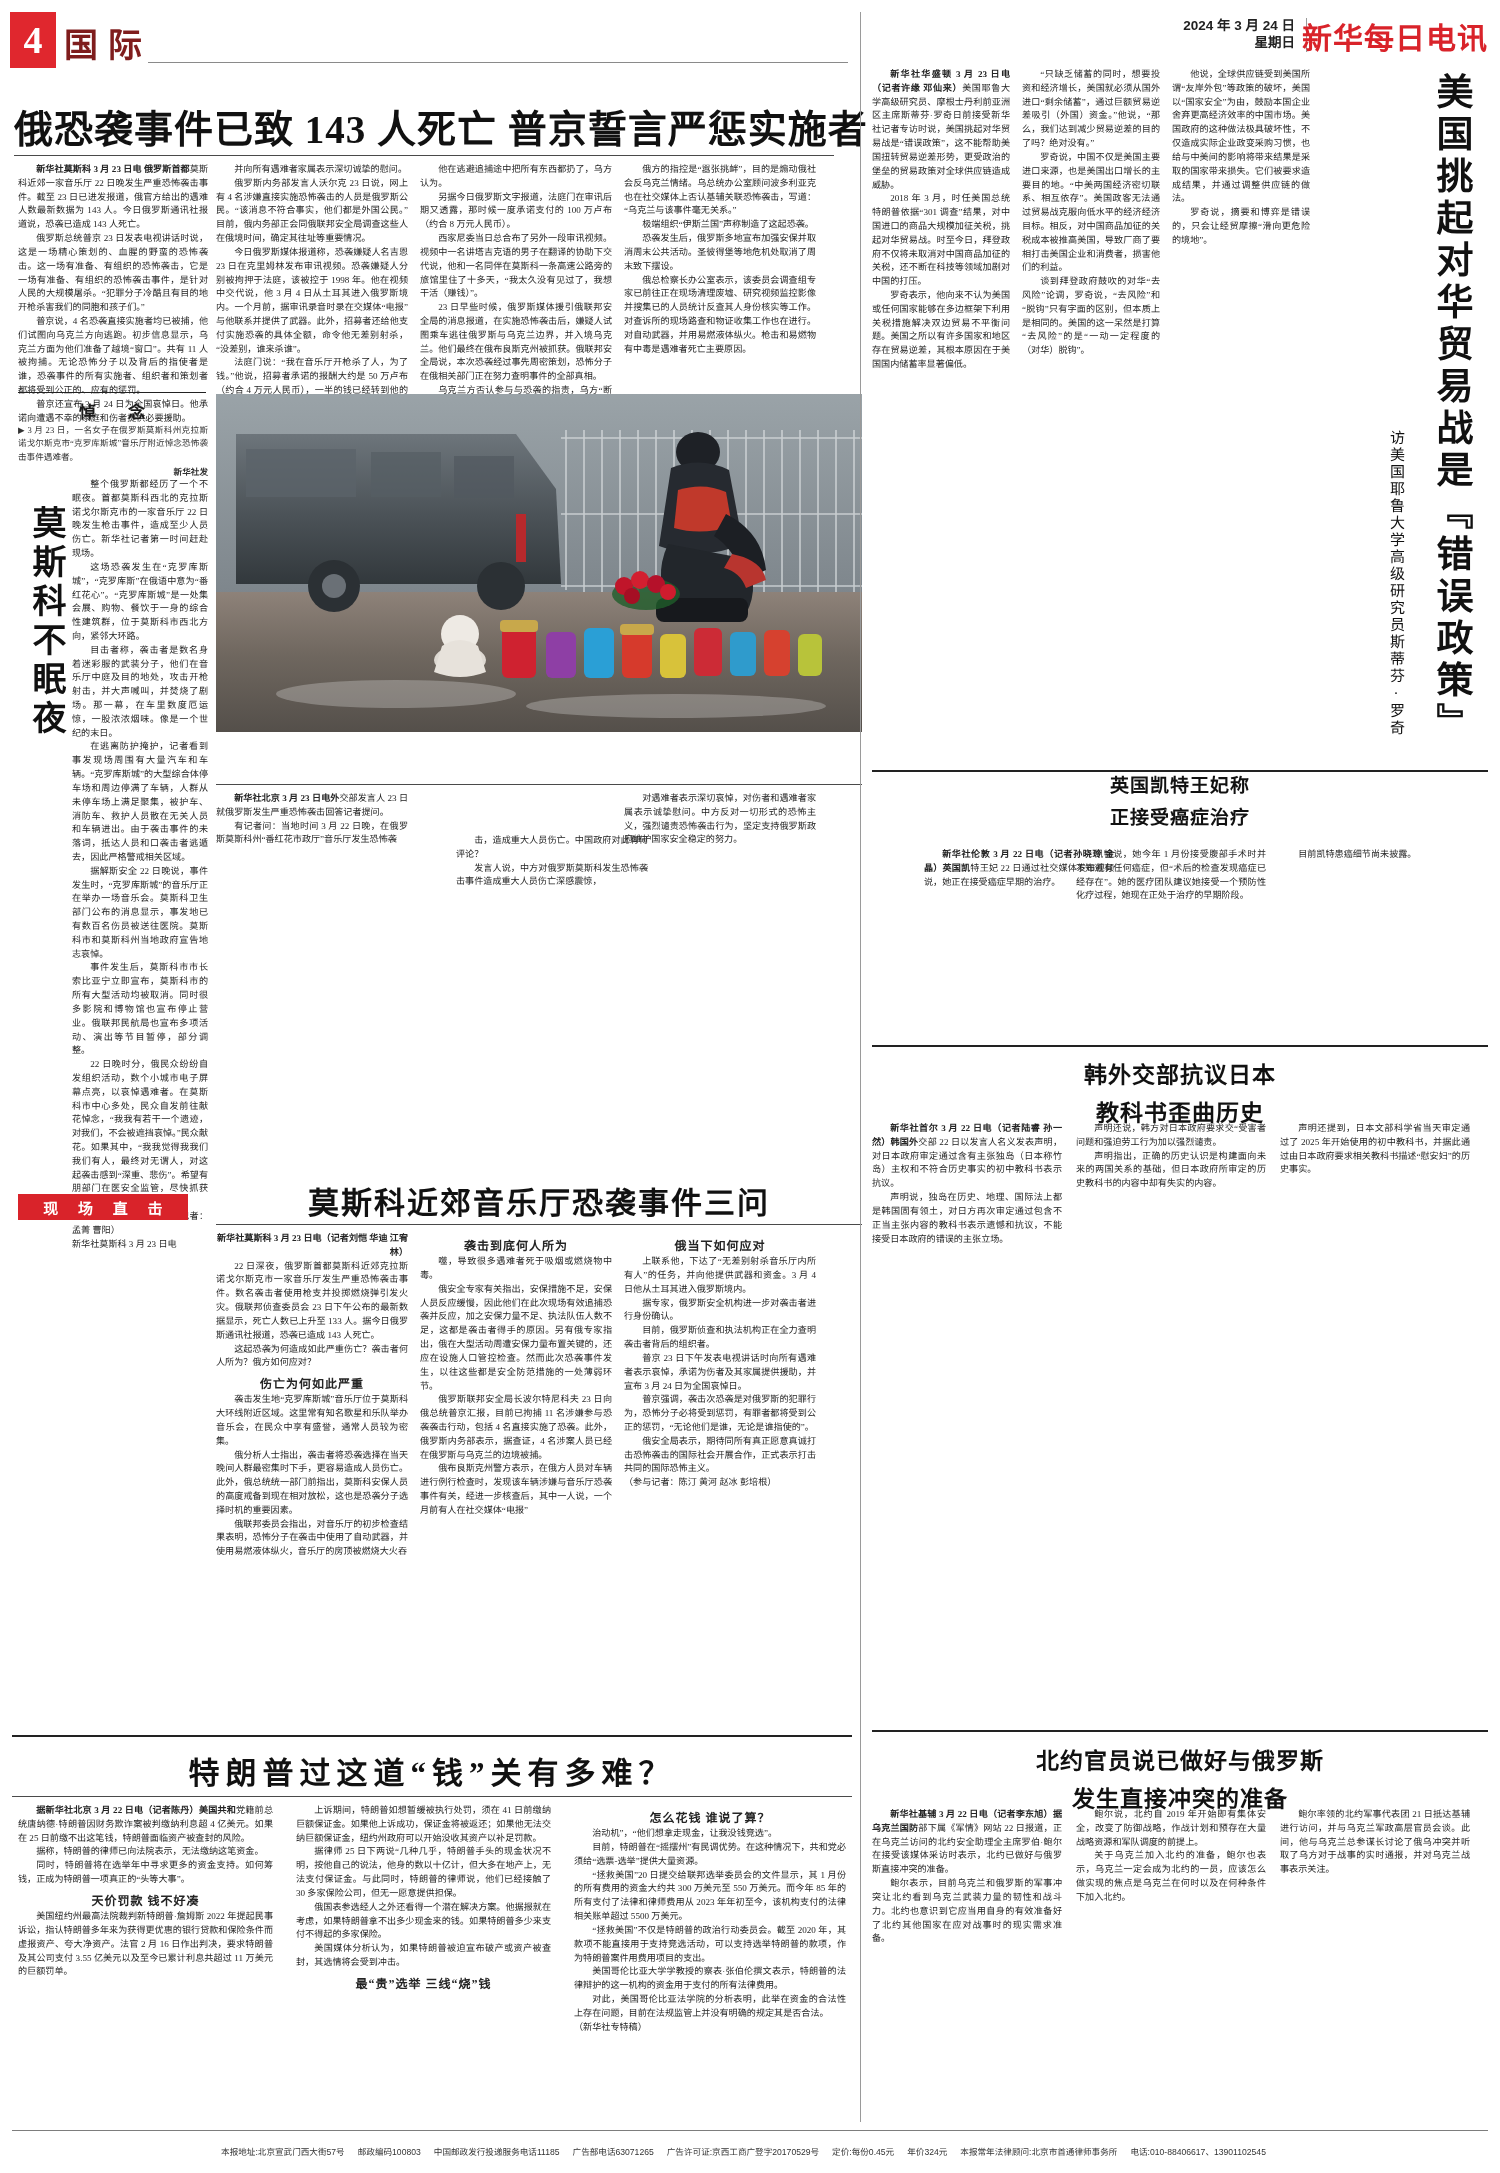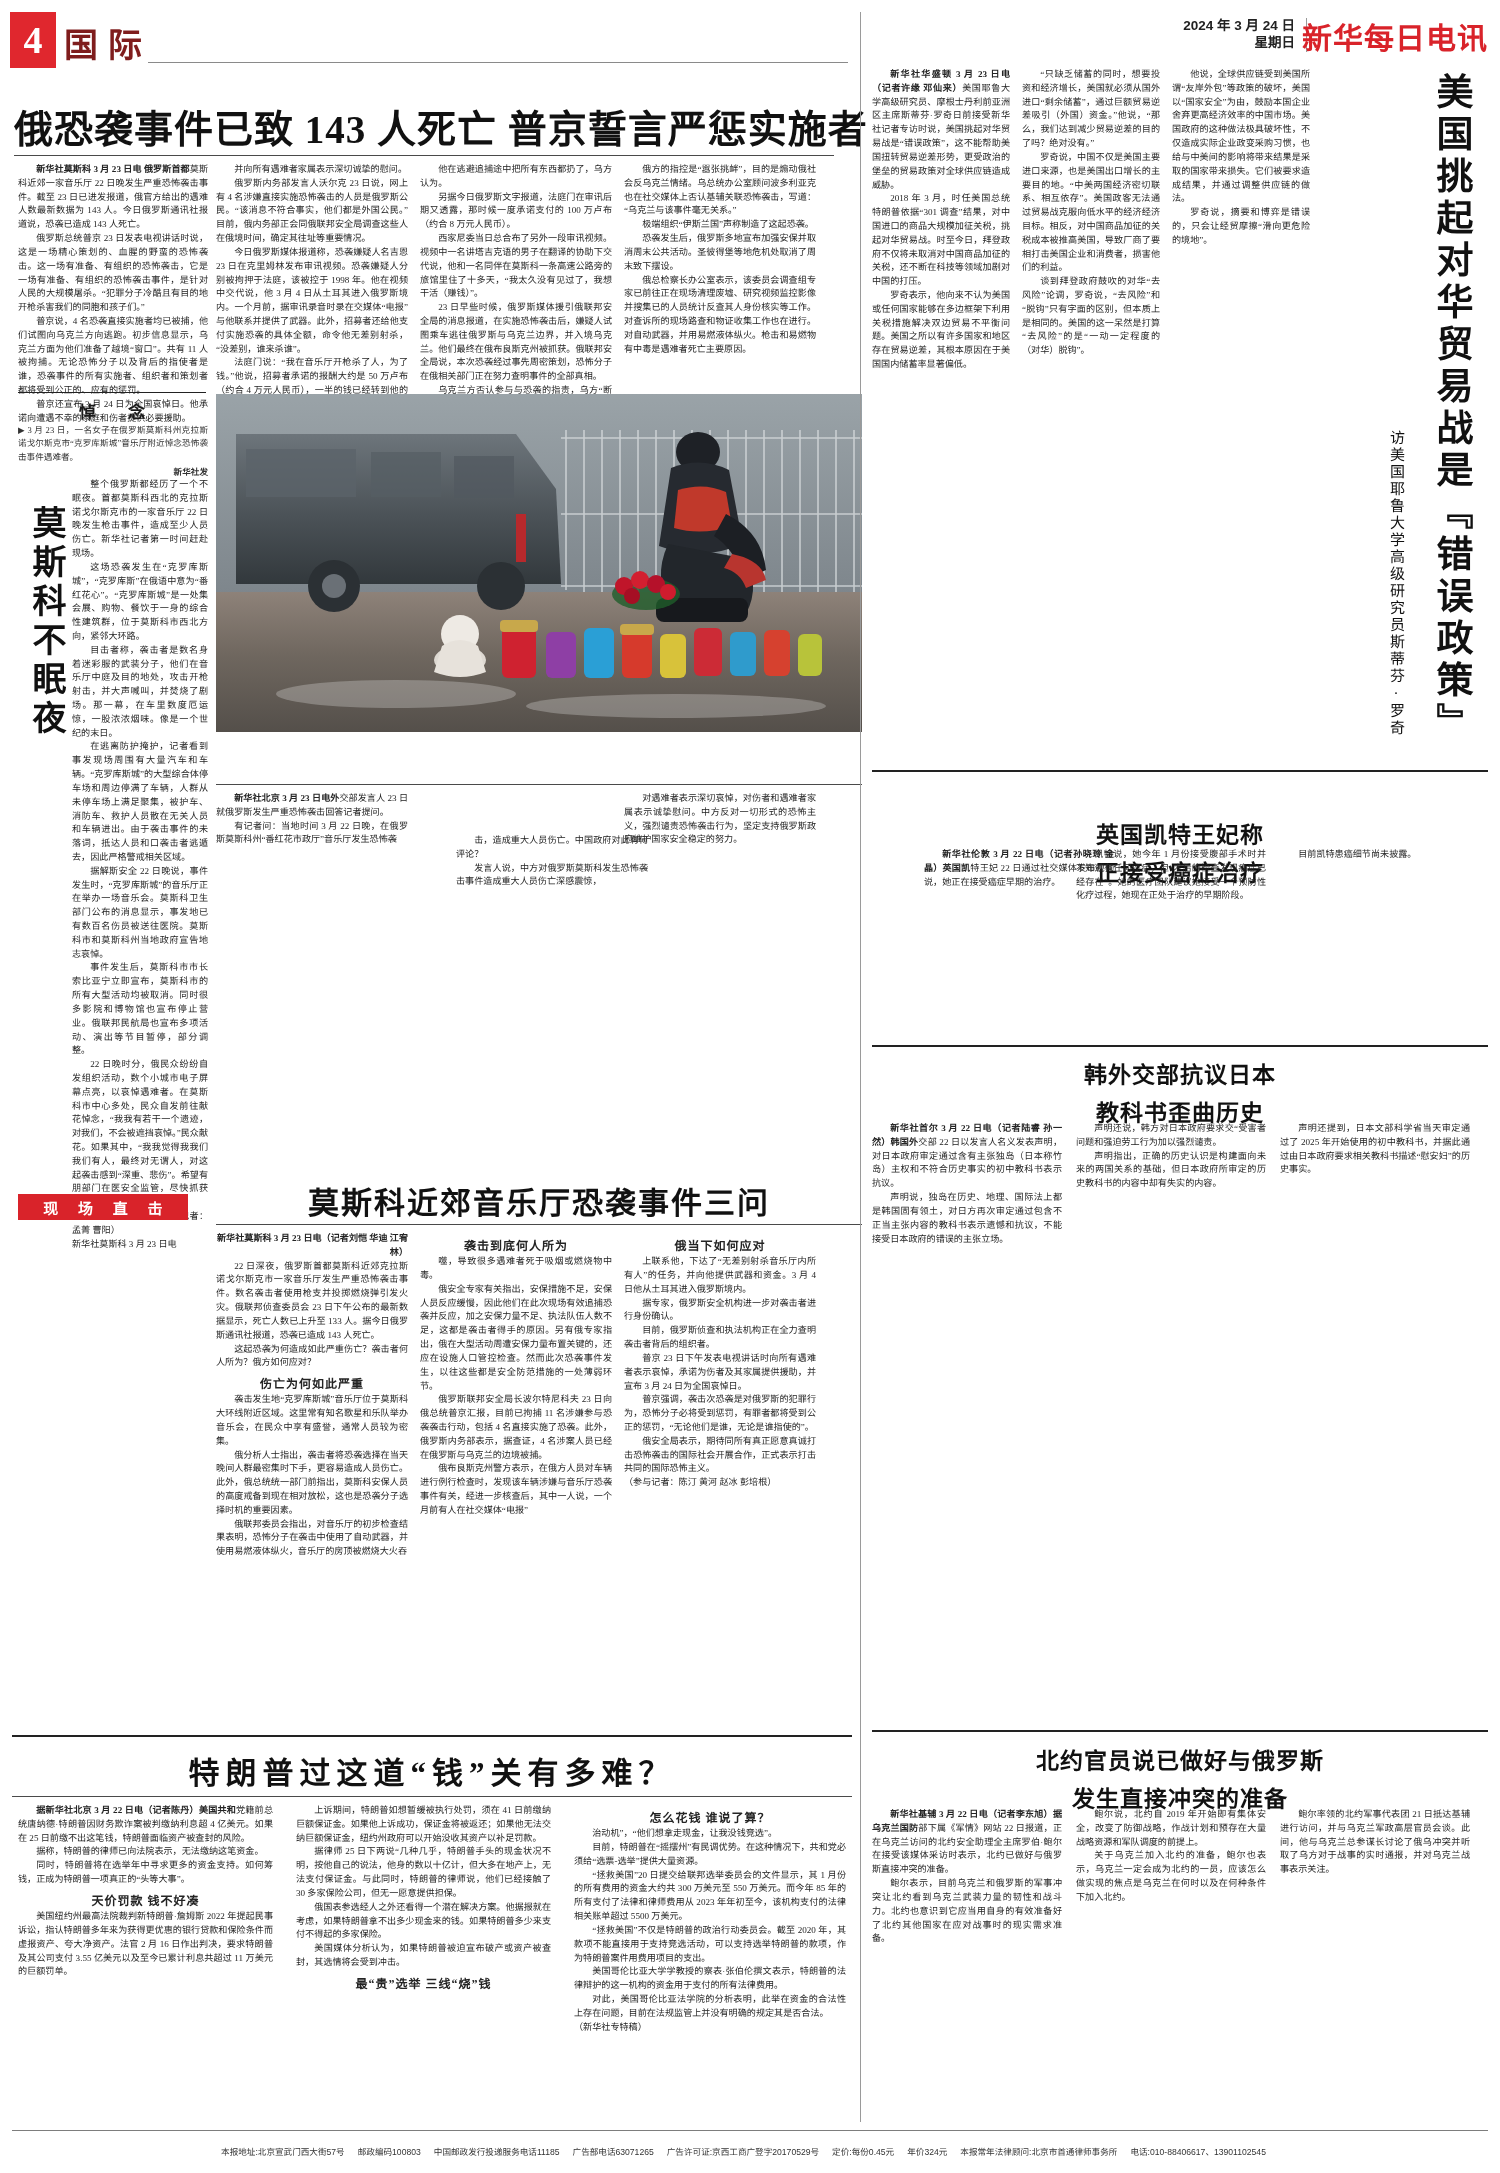--- a/index.html
+++ b/index.html
@@ -395,21 +395,21 @@
     </div>
   <div class="col" id="rc3" style="left:1172px; top:68px; width:138px;">
       <p>他说，全球供应链受到美国所谓“友岸外包”等政策的破坏，美国以“国家安全”为由，鼓励本国企业舍弃更高经济效率的中国市场。美国政府的这种做法极具破坏性，不仅造成实际企业政变采购习惯，也给与中美间的影响将带来结果是采取的国家带来损失。它们被要求造成结果，并通过调整供应链的做法。</p>
       <p>罗奇说，摘要和博弈是错误的，只会让经贸摩擦“滑向更危险的境地”。</p>
     </div>
 
   <div class="vhead" style="left:1424px; top:72px; font-size:37px;">美国挑起对华贸易战是『错误政策』</div>
   <div class="vhead" style="left:1386px; top:430px; font-size:15px; letter-spacing:2px; font-weight:normal;">访美国耶鲁大学高级研究员斯蒂芬·罗奇</div>
 
   <div class="hr-thick" style="left:872px; top:770px; width:616px;"></div>
-  <div class="sec-headline" style="left:872px; top:816px; width:616px; font-size:23px; letter-spacing:1px;font-family:Liberation Mono, monospace;">
+  <div class="sec-headline" style="left:872px; top:770px; width:616px; font-size:19px; letter-spacing:1px;font-family:Liberation Mono, monospace;">
     <div>英国凯特王妃称</div>
     <div style="margin-top:4px;">正接受癌症治疗</div>
   </div>
   <div class="col" id="ri1a" style="left:924px; top:848px; width:190px;">
       <p><span class="lead">新华社伦敦 3 月 22 日电（记者孙晓玲 金晶）英国凯</span>特王妃 22 日通过社交媒体发布视频说，她正在接受癌症早期的治疗。</p>
     </div>
   <div class="col" id="ri1b" style="left:1076px; top:848px; width:190px;">
       <p>凯特说，她今年 1 月份接受腹部手术时并不知道有任何癌症，但“术后的检查发现癌症已经存在”。她的医疗团队建议她接受一个预防性化疗过程，她现在正处于治疗的早期阶段。</p>
     </div>
   <div class="col" id="ri1c" style="left:1280px; top:848px; width:190px;">

